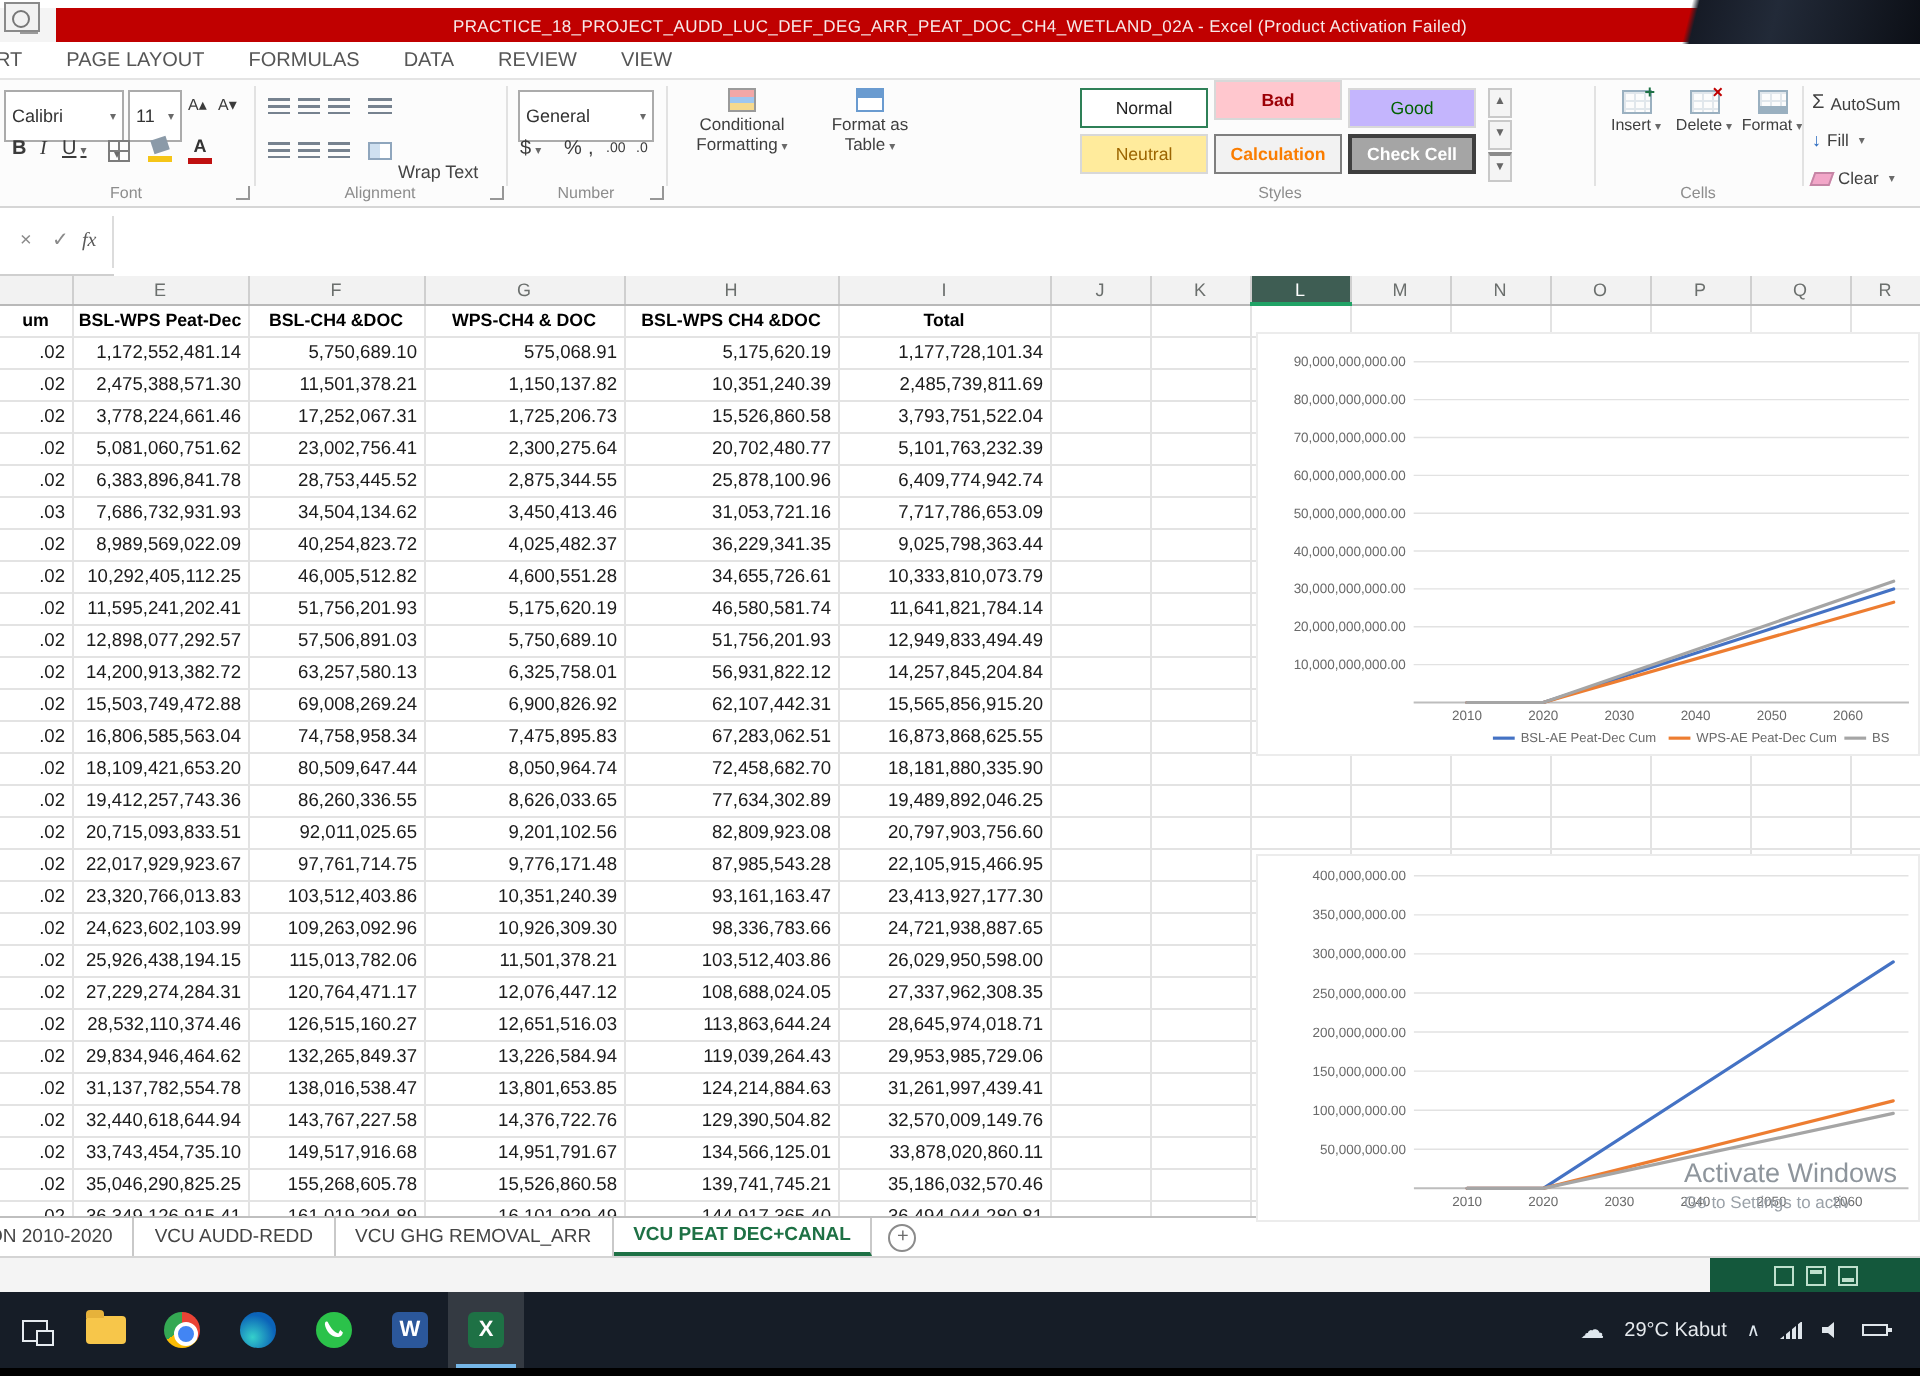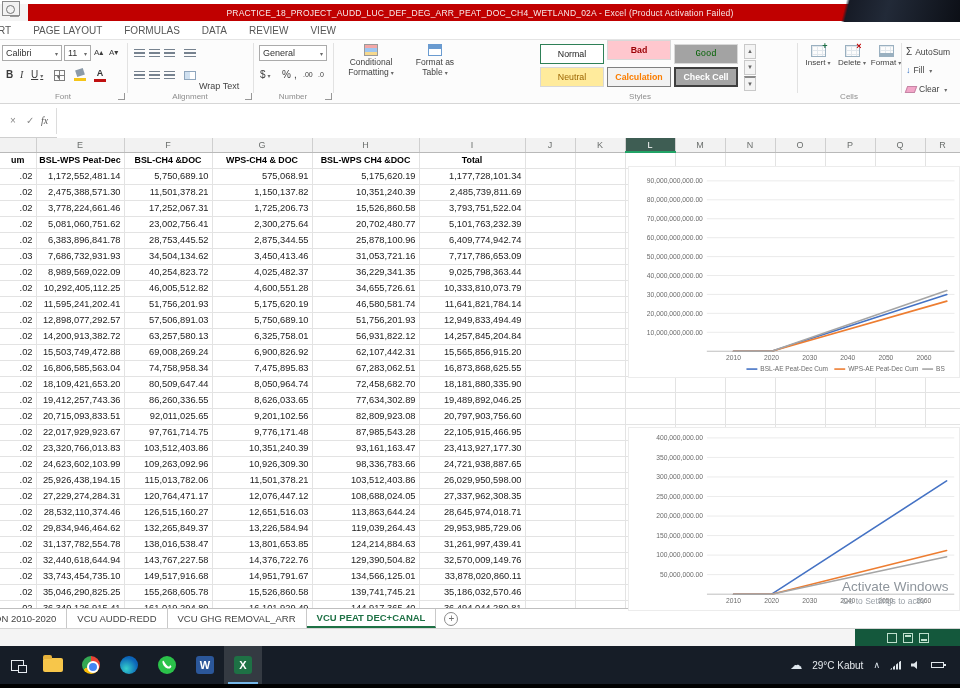--- a/index.html
+++ b/index.html
@@ -28,21 +28,21 @@
   .ribbon-tab.cut { padding-left:0; margin-left:-2px; }
 
   
   .ribbon { position:absolute; top:40px; left:0; width:960px; height:64px; background:#fcfcfc;
             border-bottom:1px solid #d6d6d6; font-size:9px; color:#3f3f3f; }
   .ribbon .abs { position:absolute;margin-top:33px; }
   .grp-div { position:absolute; top:3px; height:50px; width:1px; background:#e2e2e2; }
   .grp-label { position:absolute; top:52px; font-size:8px; color:#8d8d8d; text-align:center; }
   .dlg { position:absolute; top:53px; width:7px; height:7px;
          border-right:1px solid #979797; border-bottom:1px solid #979797; }
-  .combo { position:absolute; border:1px solid #ababab; background:#fff; height:16px;
+  .combo { position:absolute; border:1px solid #ababab; background:#fff; height:26px;
            display:flex; align-items:center; padding:0 3px; font-size:9px; color:#333; }
   .combo .sp { flex:1; }
   .arr::after { content:'▾'; font-size:6px; color:#6a6a6a; margin-left:2px; }
   .mini { position:absolute; font-size:10px; color:#3b3b3b; }
   .bars-icon { position:absolute; width:11px; height:9px;
                background:repeating-linear-gradient(180deg,#76828f 0 1.4px, transparent 1.4px 3.4px); }
   .rlabel { font-size:9px; color:#444; }
   .icon-borders { position:absolute; width:11px; height:11px; border:1px solid #7c7c7c;
        background:linear-gradient(#7c7c7c,#7c7c7c) center/100% 1px no-repeat,
                   linear-gradient(#7c7c7c,#7c7c7c) center/1px 100% no-repeat; }
@@ -58,21 +58,21 @@
   .big-btn { position:absolute; display:flex; flex-direction:column; align-items:center;
              text-align:center; font-size:8.5px; color:#3f3f3f; line-height:1.15; }
   .cf-ic { width:14px; height:12px; border:1px solid #9a9a9a; margin-bottom:2px;
            background:linear-gradient(180deg,#f2a7a7 0 33%, #9ec6f0 33% 66%, #f6d98e 66%); }
   .fat-ic { width:14px; height:12px; border:1px solid #6a9bd0; margin-bottom:2px;
             background:linear-gradient(#6a9bd0 0 4px, #fff 4px); }
   .style-cell { position:absolute; width:64px; height:20px; font-size:8.8px; display:flex;
                 align-items:center; justify-content:center; border:1px solid #d8d8d8; background:#fff; color:#222; }
   .st-normal { border:1.5px solid #2e8057; }
   .st-bad { background:#ffc7ce; color:#9c0006; }
-  .st-good { background:#a3a3a3; color:#006100;font-family:Liberation Mono, monospace; }
+  .st-good { background:#c4b5fd; color:#006100; }
   .st-neutral { background:#ffeb9c; color:#9c6500; }
   .st-calc { background:#f2f2f2; color:#fa7d00; font-weight:bold; border:1px solid #7f7f7f; }
   .st-check { background:#a5a5a5; color:#fff; font-weight:bold; border:2px solid #3f3f3f; }
   .gal-scroll { position:absolute; width:12px; height:15px; border:1px solid #c9c9c9; background:#f4f4f4;
                 font-size:6px; color:#666; text-align:center; line-height:13px; }
   .cell-btn { position:absolute; width:32px; display:flex; flex-direction:column; align-items:center;
               font-size:8px; color:#3f3f3f; }
   .cell-ic { width:15px; height:12px; border:1px solid #9ab0c0; margin-bottom:1px; position:relative;
              background:repeating-linear-gradient(90deg,#e1e7ec 0 1px, transparent 1px 5px),
                         repeating-linear-gradient(180deg,#e1e7ec 0 1px, transparent 1px 4px); }

